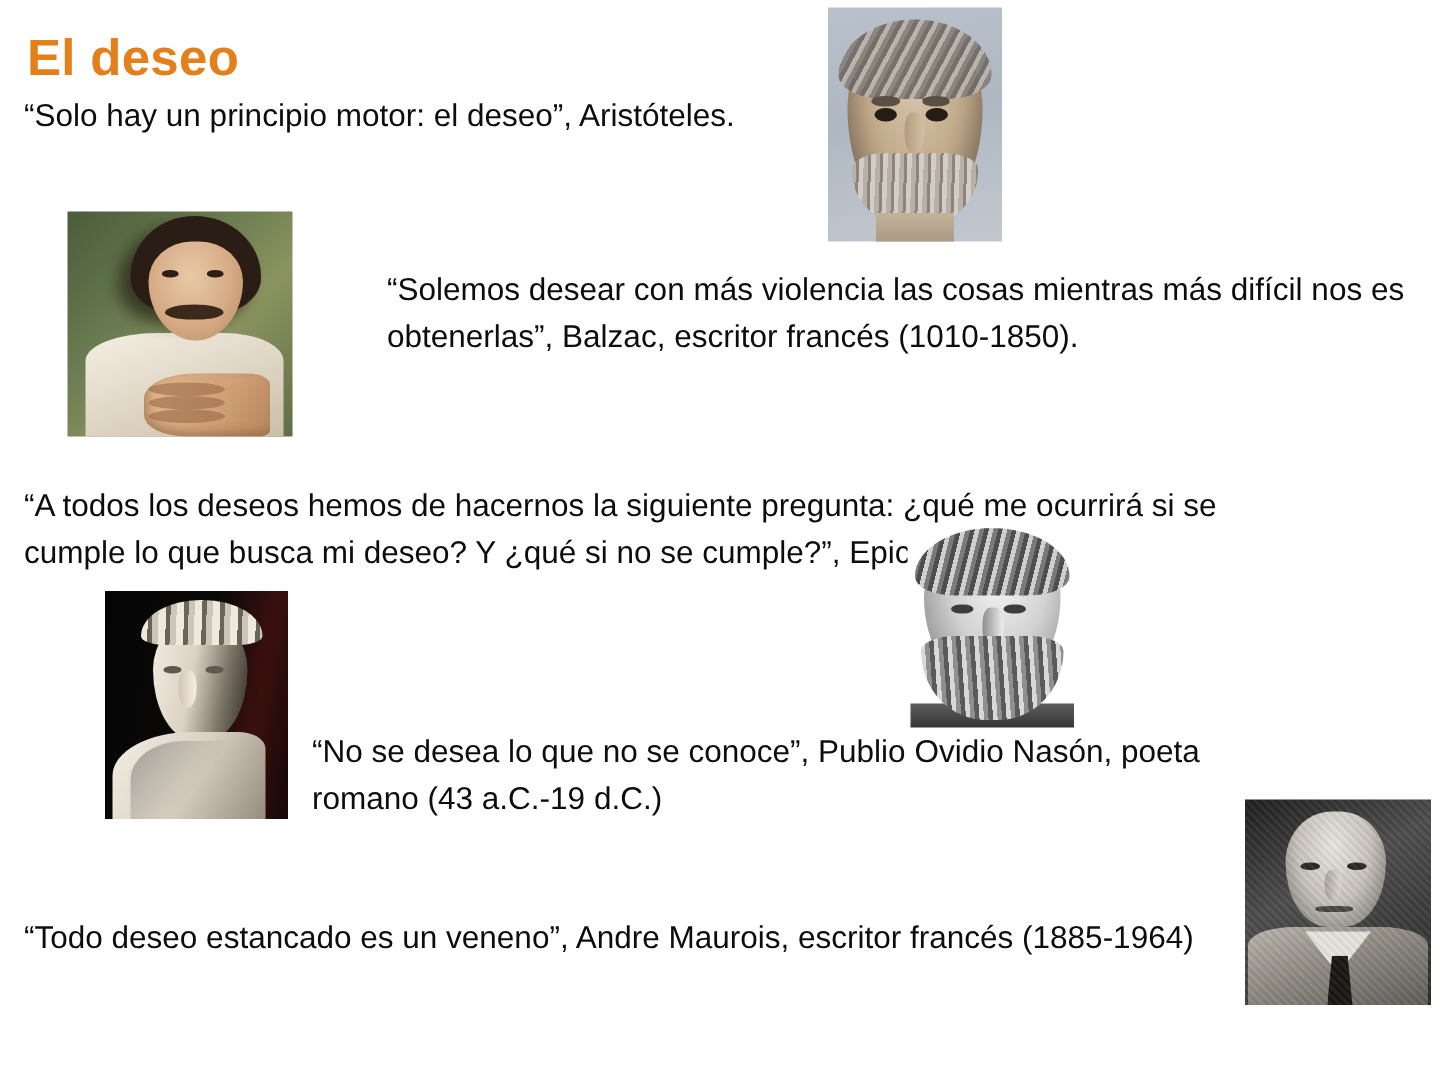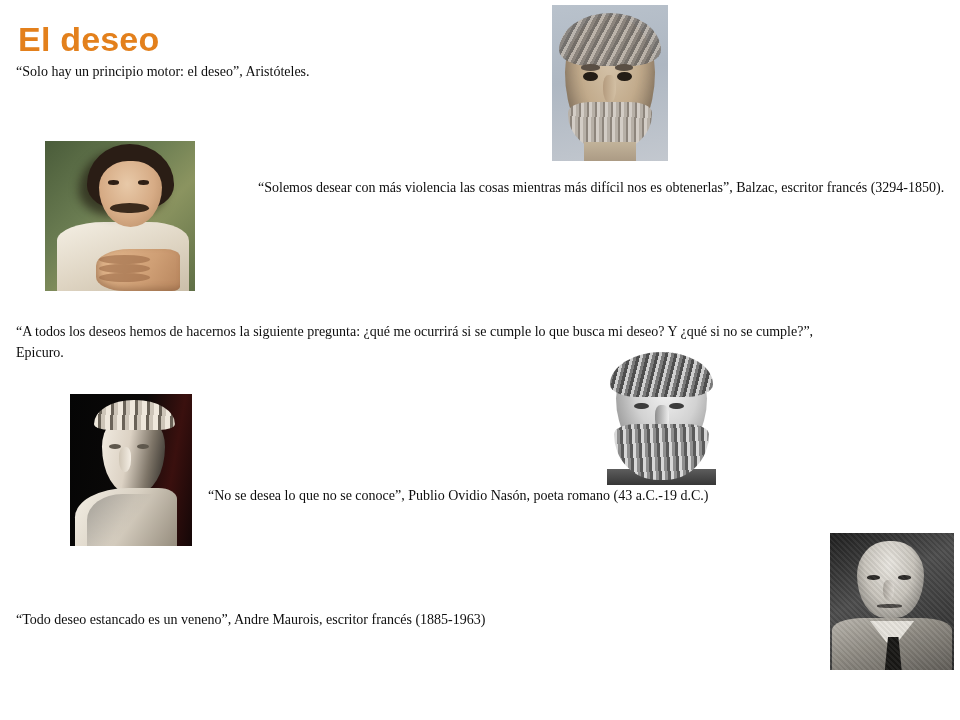--- a/index.html
+++ b/index.html
@@ -26,25 +26,24 @@
     font-weight: bold;
     color: #E3801C;
     letter-spacing: 0.2px;
     line-height: 1.05;
     white-space: nowrap;
   }
 
   
   .quote {
     position: absolute;
-    font-size: 14px;
+    font-size: 21px;
     line-height: 1.48;
     color: #0d0d0d;
     font-weight: 400;
-    font-family: Liberation Serif, serif;
   }
   #quote-aristoteles { left: 16px;  top: 62px;  width: 560px; }
   #quote-balzac      { left: 258px; top: 178px; width: 690px; }
   #quote-epicuro     { left: 16px;  top: 322px; width: 830px; }
   #quote-ovidio      { left: 208px; top: 486px; width: 660px; }
   #quote-maurois     { left: 16px;  top: 610px; width: 830px; }
 
   
   .photo {
     position: absolute;
@@ -270,27 +269,27 @@
 </style>
 </head>
 <body>
 
 <div id="slide">
 
   <div id="slide-title">El deseo</div>
 
   <div class="quote" id="quote-aristoteles">“Solo hay un principio motor: el deseo”, Aristóteles.</div>
 
-  <div class="quote" id="quote-balzac">“Solemos desear con más violencia las cosas mientras más difícil nos es obtenerlas”, Balzac, escritor francés (3294-1850).</div>
+  <div class="quote" id="quote-balzac">“Solemos desear con más violencia las cosas mientras más difícil nos es obtenerlas”, Balzac, escritor francés (1010-1850).</div>
 
   <div class="quote" id="quote-epicuro">“A todos los deseos hemos de hacernos la siguiente pregunta: ¿qué me ocurrirá si se cumple lo que busca mi deseo? Y ¿qué si no se cumple?”, Epicuro.</div>
 
   <div class="quote" id="quote-ovidio">“No se desea lo que no se conoce”, Publio Ovidio Nasón, poeta romano (43 a.C.-19 d.C.)</div>
 
-  <div class="quote" id="quote-maurois">“Todo deseo estancado es un veneno”, Andre Maurois, escritor francés (1885-1963)</div>
+  <div class="quote" id="quote-maurois">“Todo deseo estancado es un veneno”, Andre Maurois, escritor francés (1885-1964)</div>
 
   <div class="photo" id="img-aristoteles" title="Busto pintado de Aristóteles sobre fondo gris azulado">
     <div class="photo-inner">
       <div class="head"></div>
       <div class="hairline"></div>
       <div class="brow-l"></div>
       <div class="brow-r"></div>
       <div class="eye-l"></div>
       <div class="eye-r"></div>
       <div class="nose"></div>

